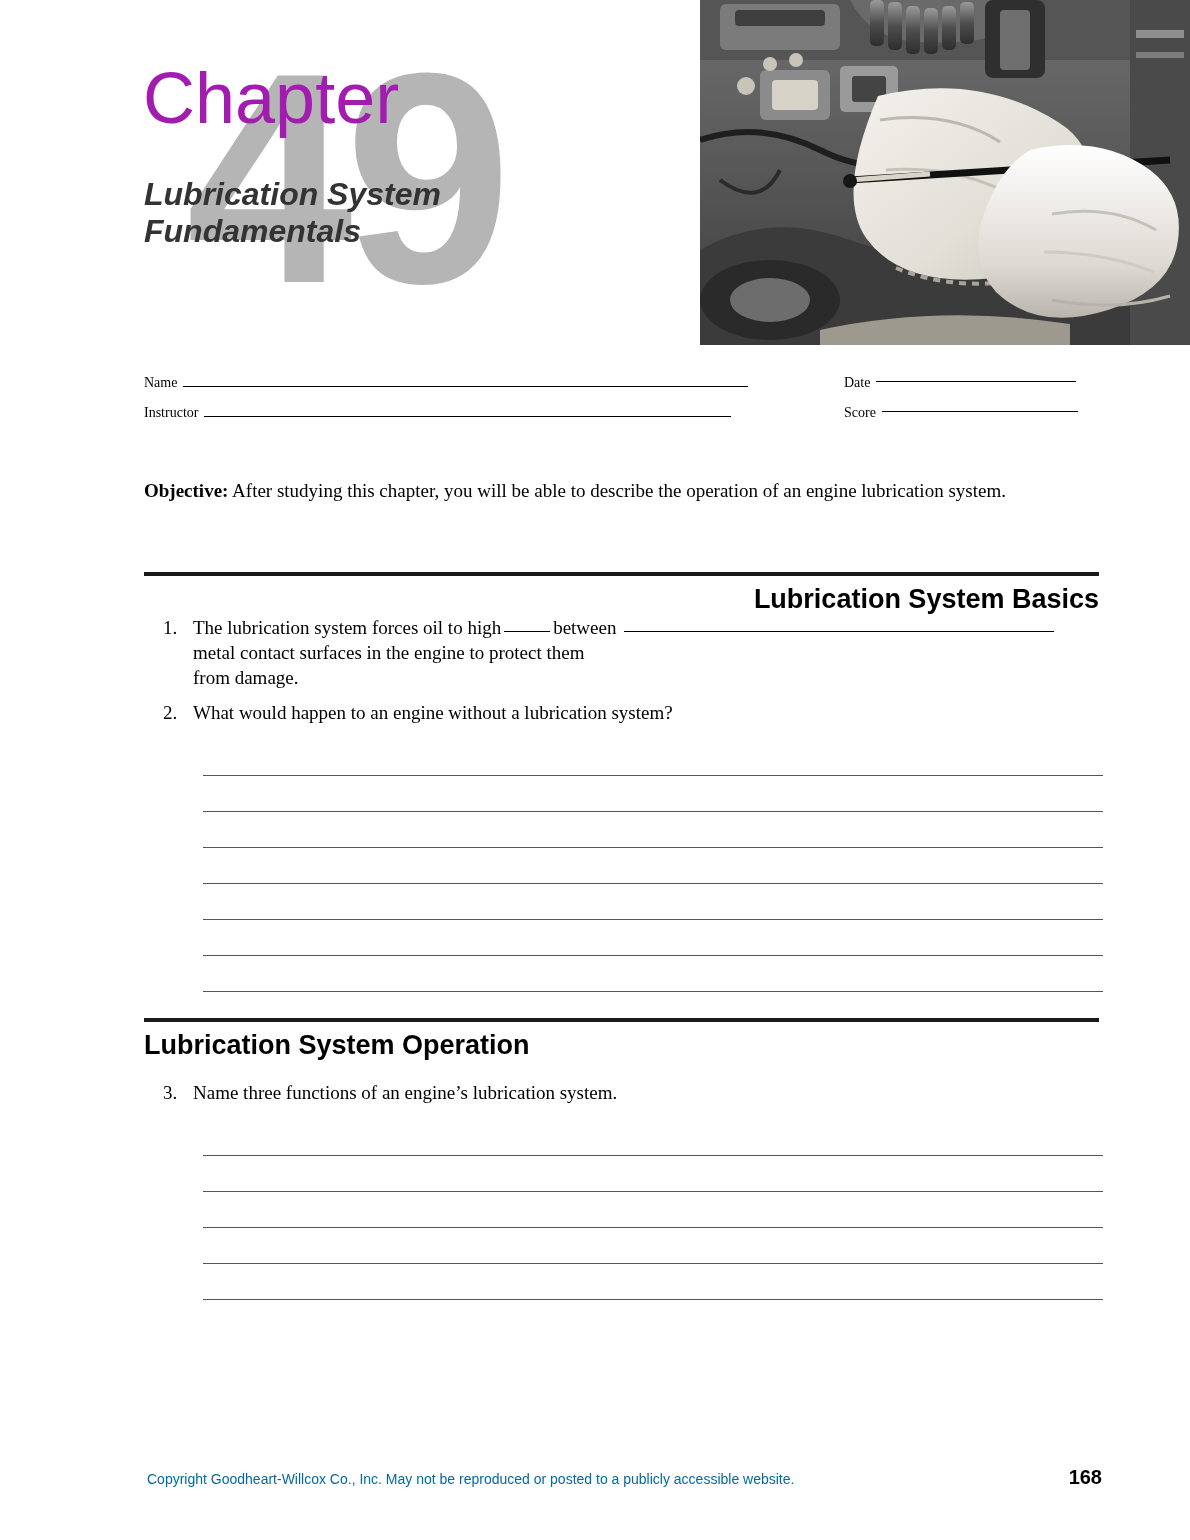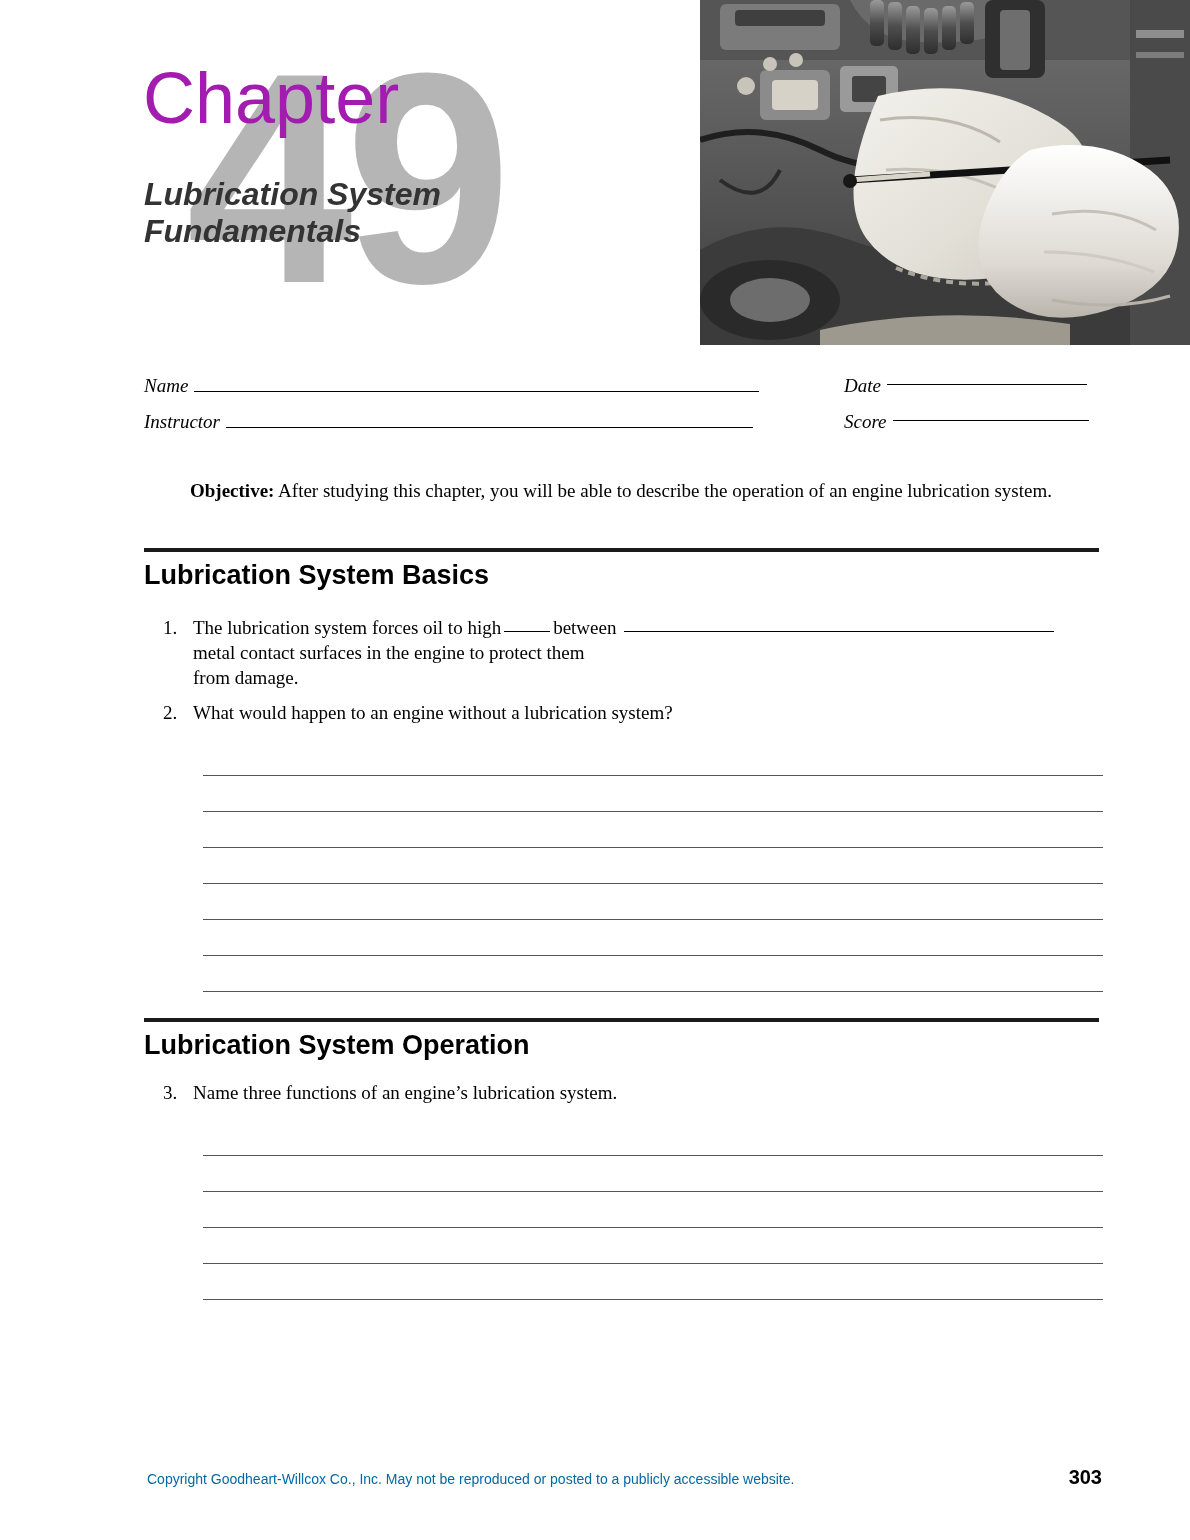--- a/index.html
+++ b/index.html
@@ -69,22 +69,21 @@
     background: #777;
   }
   .photo svg { display:block; }
 
   
   .fields {
     position: absolute;
     left: 144px;
     top: 375px;
     width: 955px;
-    font-size: 19px;
-    font-style: italic;
+    font-size: 14px;
   }
   .field-row {
     display: flex;
     align-items: baseline;
     margin-bottom: 14px;
   }
   .field-label { white-space: nowrap; }
   .field-rule {
     flex: none;
     border-bottom: 1px solid #000;
@@ -99,21 +98,20 @@
   .field-right { display:flex; align-items: center;}
 
   
   .objective {
     position: absolute;
     left: 144px;
     top: 478px;
     width: 950px;
     font-size: 19px;
     line-height: 25px;
-    margin-left: 46px;
   }
   .objective b { font-weight: bold; }
 
   
   .section {
     position: absolute;
     left: 144px;
     width: 955px;
   }
   .section-rule {
@@ -296,21 +294,21 @@
       <span class="field-label">Score</span>
       <span class="field-rule rule-score"></span>
     </div>
   </div>
 </div>
 
 <div class="objective">
   <b>Objective:</b><span> After studying this chapter, you will be able to describe the operation of an engine lubrication system.</span>
 </div>
 
-<div class="section" style="top:548px;">
+<div class="section" style="top:572px;text-align:right;">
   <div class="section-rule"></div>
   <div class="section-title">Lubrication System Basics</div>
 </div>
 
 <div class="q" style="top:615px;">
   <div class="q-row">
     <div class="q-num">1.</div>
     <div class="q-text">
       <span>The lubrication system forces oil to high</span><span class="blank-short"></span><span>between</span><span class="answer-rule-inline"></span>
       <div>metal contact surfaces in the engine to protect them</div>
@@ -350,13 +348,13 @@
 
 <div class="lines" style="top:1120px;">
   <div class="line"></div>
   <div class="line"></div>
   <div class="line"></div>
   <div class="line"></div>
   <div class="line"></div>
 </div>
 
 <div class="footer-copy">Copyright Goodheart-Willcox Co., Inc. May not be reproduced or posted to a publicly accessible website.</div>
-<div class="footer-page">303</div>
+<div class="footer-page">168</div>
 
 </body></html>

